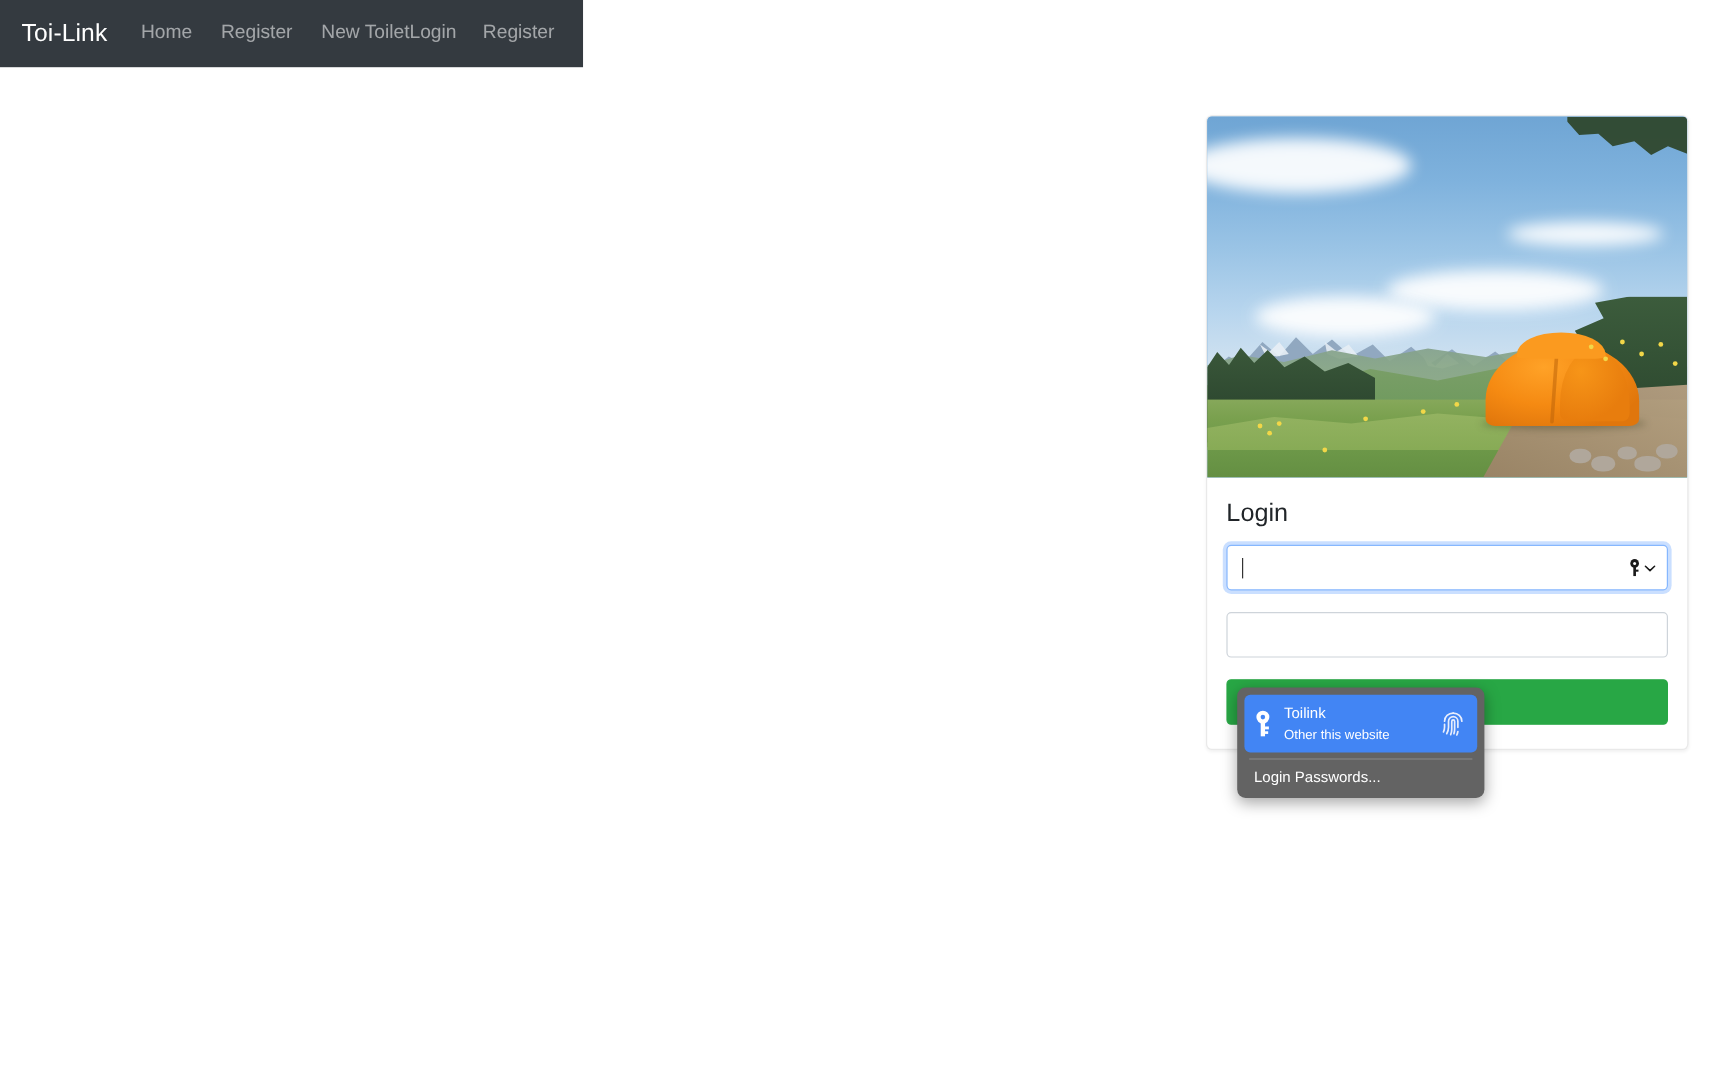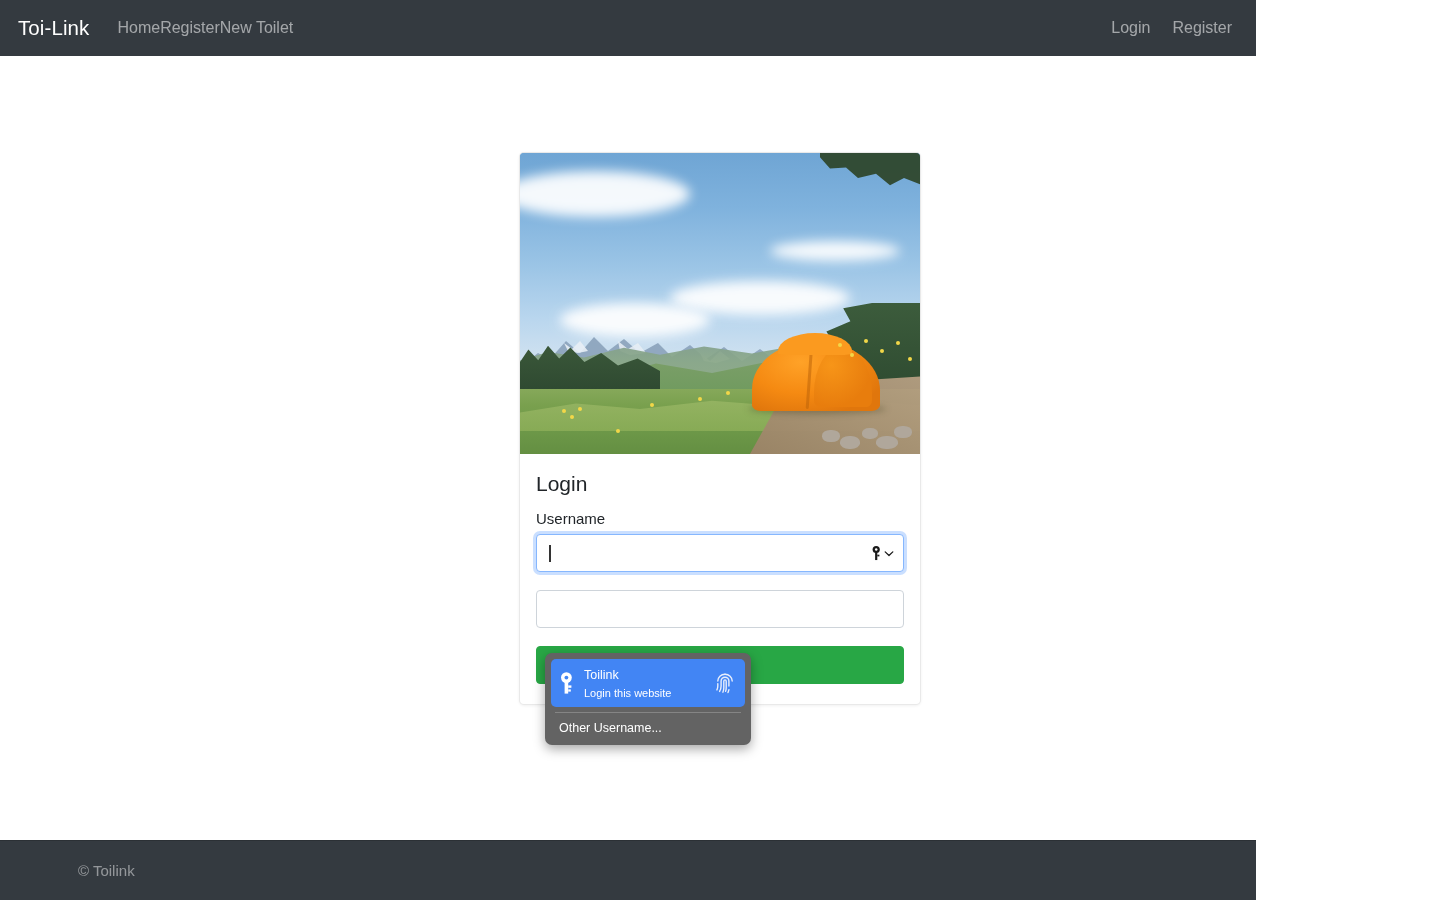--- a/index.html
+++ b/index.html
@@ -6,41 +6,41 @@
   html, body {
     margin: 0; padding: 0;
     width: 1440px; height: 900px;
     font-family: "Liberation Sans", sans-serif;
     background: #ffffff;
     overflow: hidden;
   }
   .page {
     position: relative;
     width: 1256px; height: 900px;
-    display: flex; flex-direction: column;
+    display: flex; flex-direction: row;
   }
 
   
   .navbar {
     height: 56px;
     background: #343a40;
     display: flex;
     align-items: center;
     padding: 0 24px 0 18px;
     flex: 0 0 56px;
   }
   .brand {
     color: #ffffff;
     font-size: 20.5px;
     letter-spacing: .1px;
     margin-right: 28px;
     text-decoration: none;
     white-space: nowrap;
   }
-  .nav-links { display: flex; align-items: center; }
+  .nav-links { display: flex; align-items: center; gap: 24px; }
   .nav-link {
     color: rgba(255,255,255,.55);
     font-size: 16px;
     text-decoration: none;
     white-space: nowrap;
   }
   .nav-right { margin-left: auto; display: flex; align-items: center; gap: 22px; }
 
   
   .main {
@@ -379,21 +379,20 @@
             <div class="fl" style="left:360px; top:196px;"></div>
             <div class="fl" style="left:376px; top:188px;"></div>
             <div class="fl" style="left:388px; top:204px;"></div>
           </div>
         </div>
       </div>
 
       <div class="card-body">
         <h1 class="card-title">Login</h1>
 
-        <label class="form-label">Username</label>
         <div class="form-field-wrap">
           <input class="form-control focused" type="text" value="" placeholder="" style="">
           <span class="caret"></span>
           <span class="key-affordance">
             <svg width="11" height="15" viewBox="0 0 11 15">
               <circle cx="5.2" cy="4" r="3.6" fill="#1a1a1a"></circle>
               <circle cx="5.2" cy="4" r="1.25" fill="#ffffff"></circle>
               <rect x="4.1" y="6.6" width="2.2" height="8" fill="#1a1a1a"></rect>
               <rect x="6.3" y="9.2" width="2.1" height="1.7" fill="#1a1a1a"></rect>
             </svg>
@@ -409,43 +408,40 @@
                 <svg width="16" height="24" viewBox="0 0 16 24">
                   <circle cx="7.4" cy="6.6" r="5.4" fill="#ffffff"></circle>
                   <circle cx="7.4" cy="6.6" r="1.9" fill="#4285f4"></circle>
                   <rect x="5.6" y="10.6" width="3.6" height="12" fill="#ffffff"></rect>
                   <rect x="9.2" y="14.4" width="3.2" height="2.4" fill="#ffffff"></rect>
                   <rect x="9.2" y="18.4" width="2.6" height="2.2" fill="#ffffff"></rect>
                 </svg>
               </span>
               <span class="af-texts">
                 <span class="af-title">Toilink</span>
-                <span class="af-sub">Login this website</span>
+                <span class="af-sub">Other this website</span>
               </span>
               <span class="af-fp">
                 <svg width="24" height="24" viewBox="0 0 24 24" fill="none" stroke="#e8eefc" stroke-width="1.4" stroke-linecap="round">
                   <path d="M12 3.2c-4.0 0-7.2 3.0-7.2 6.8"></path>
                   <path d="M19.2 10c0-3.8-3.2-6.8-7.2-6.8"></path>
                   <path d="M6.6 20.4c1.0-1.6 1.5-3.4 1.5-5.3V10c0-2.1 1.7-3.8 3.9-3.8s3.9 1.7 3.9 3.8v5.1"></path>
                   <path d="M9.9 21.2c.6-1.3.9-2.7.9-4.2V10.2c0-.7.6-1.3 1.2-1.3s1.2.6 1.2 1.3v6.5c0 1.3-.2 2.5-.6 3.7"></path>
                   <path d="M15.9 18.6c-.2 1.0-.5 2.0-.9 2.9"></path>
                   <path d="M4.8 12.6v2.3c0 1.4-.3 2.8-.9 4.0"></path>
                 </svg>
               </span>
             </div>
             <div class="af-divider"></div>
-            <div class="af-other">Other Username...</div>
+            <div class="af-other">Login Passwords...</div>
           </div>
         </div>
 
         <div class="form-field-wrap">
           <input class="form-control" type="password" value="" placeholder="" style="">
         </div>
 
         <button class="btn-login">Login</button>
       </div>
     </section>
   </main>
 
-  <footer class="footer">
-    <span class="footer-text">© Toilink</span>
-  </footer>
 </div>
 
 </body></html>

